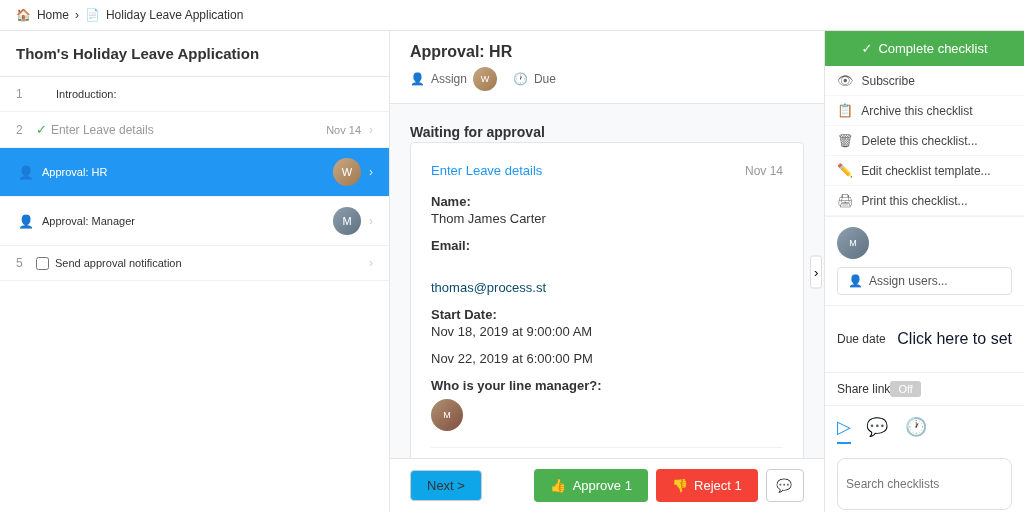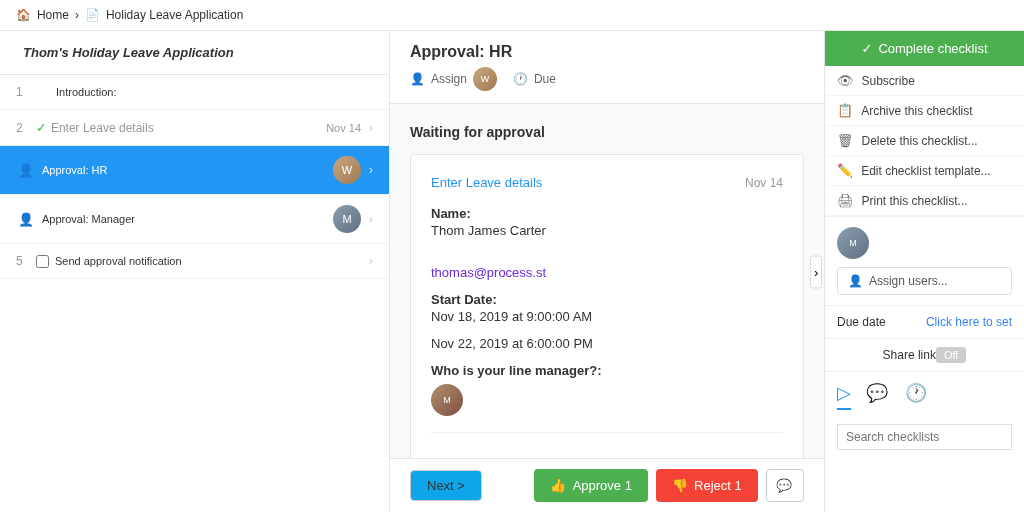--- a/index.html
+++ b/index.html
@@ -8,21 +8,21 @@
     
     .breadcrumb-bar { background: #fff; border-bottom: 1px solid #e5e5e5; padding: 8px 16px; display: flex; align-items: center; gap: 6px; font-size: 12px; color: #666; }
     .breadcrumb-bar span { color: #333; }
     .breadcrumb-chevron { color: #999; }
 
     
     .main-layout { display: flex; flex: 1; overflow: hidden; }
 
     
     .sidebar { width: 390px; background: #fff; border-right: 1px solid #e5e5e5; display: flex; flex-direction: column; overflow-y: auto; }
-    .sidebar-title { padding: 14px 23px; font-size: 13px; font-weight: 600; border-bottom: 1px solid #e5e5e5; font-style: italic; }
+    .sidebar-title { padding: 14px 16px; font-size: 15px; font-weight: 600; border-bottom: 1px solid #e5e5e5; }
 
     .sidebar-item { display: flex; align-items: center; padding: 10px 16px; border-bottom: 1px solid #f0f0f0; cursor: pointer; position: relative; }
     .sidebar-item.active { background: #2196f3; color: #fff; }
     .sidebar-item .item-num { width: 20px; font-size: 12px; color: #999; flex-shrink: 0; }
     .sidebar-item .item-icon { width: 20px; flex-shrink: 0; display: flex; align-items: center; justify-content: center; }
     .sidebar-item .item-label { flex: 1; font-size: 11px; font-weight: 500; }
     .sidebar-item.active .item-label { color: #fff; }
     .sidebar-item .item-avatar { width: 28px; height: 28px; border-radius: 50%; overflow: hidden; margin-right: 8px; }
     .sidebar-item .chevron-right { color: #ccc; font-size: 12px; }
     .sidebar-item.active .chevron-right { color: rgba(255,255,255,0.8); }
@@ -31,29 +31,29 @@
 
     
     .content-area { flex: 1; display: flex; flex-direction: column; overflow: hidden; background: #f8f9fa; }
     .content-header { background: #fff; border-bottom: 1px solid #e5e5e5; padding: 12px 20px; display: flex; align-items: center; justify-content: space-between; }
     .content-title { font-size: 16px; font-weight: 600; }
     .content-meta { display: flex; align-items: center; gap: 16px; margin-top: 6px; }
     .meta-item { display: flex; align-items: center; gap: 6px; font-size: 12px; color: #666; }
     .meta-avatar { width: 24px; height: 24px; border-radius: 50%; background: #ddd; overflow: hidden; }
 
     .content-body { flex: 1; overflow-y: auto; padding: 20px; }
-    .waiting-badge { font-size: 14px; font-weight: 600; margin-bottom: 14px; color: #333; }
+    .waiting-badge { font-size: 14px; font-weight: 600; margin-bottom: 2px; color: #333; }
 
     .approval-card { background: #fff; border: 1px solid #e5e5e5; border-radius: 4px; padding: 20px; }
     .card-link { color: #2196f3; font-weight: 500; font-size: 13px; text-decoration: none; display: flex; justify-content: space-between; align-items: center; margin-bottom: 16px; }
     .card-link .date { color: #999; font-size: 12px; }
     .field-group { margin-bottom: 12px; }
     .field-label { font-weight: 600; font-size: 13px; margin-bottom: 2px; }
     .field-value { font-size: 13px; color: #333; }
-    .field-value.email { color: #6d28d9; margin-top: 27px; }
+    .field-value.email { color: #0c4a6e; margin-top: 27px; }
     .line-manager-avatar { width: 32px; height: 32px; border-radius: 50%; background: #ddd; margin-top: 6px; overflow: hidden; }
     .card-actions { display: flex; justify-content: flex-end; gap: 8px; margin-top: 16px; padding-top: 12px; border-top: 1px solid #f0f0f0; }
 
     .content-footer { background: #fff; border-top: 1px solid #e5e5e5; padding: 10px 20px; display: flex; align-items: center; justify-content: space-between; }
     .btn-next { border: 1px solid #ccc; background: #0ea5e9; color: #333; padding: 7px 16px; border-radius: 4px; cursor: pointer; font-size: 13px; }
     .footer-actions { display: flex; gap: 8px; }
     .btn-approve-main { background: #4caf50; color: #fff; border: none; padding: 8px 16px; border-radius: 4px; cursor: pointer; font-size: 13px; display: flex; align-items: center; gap: 6px; }
     .btn-reject-main { background: #f44336; color: #fff; border: none; padding: 8px 16px; border-radius: 4px; cursor: pointer; font-size: 13px; display: flex; align-items: center; gap: 6px; }
     .btn-comment-main { background: #fff; border: 1px solid #ccc; color: #666; padding: 8px 10px; border-radius: 4px; cursor: pointer; font-size: 13px; }
 
@@ -65,31 +65,31 @@
     .checklist-options { border-bottom: 1px solid #f0f0f0; padding: 8px 12px; display: flex; align-items: center; justify-content: space-between; cursor: pointer; font-size: 12px; color: #555; }
 
     .panel-menu-item { display: flex; align-items: center; gap: 8px; padding: 7px 12px; font-size: 12px; color: #444; cursor: pointer; border-bottom: 1px solid #f5f5f5; }
     .panel-menu-icon { font-size: 13px; color: #666; }
 
     .who-working { padding: 10px 12px; border-top: 1px solid #f0f0f0; }
     .who-working-title { font-size: 12px; color: #666; margin-bottom: 8px; }
     .working-avatar { width: 32px; height: 32px; border-radius: 50%; background: #ccc; overflow: hidden; margin-bottom: 8px; }
     .assign-users-btn { border: 1px solid #e0e0e0; background: #fff; color: #555; padding: 6px 10px; border-radius: 4px; cursor: pointer; font-size: 12px; display: flex; align-items: center; gap: 6px; width: 100%; }
 
-    .due-date-row { padding: 9px 12px; border-top: 1px solid #f0f0f0; display: flex; align-items: center; justify-content: space-between; font-size: 12px; }
-    .click-here-link { color: #3b82f6; cursor: pointer; font-size: 12px; }
-
-    .share-link-row { padding: 8px 12px; border-top: 1px solid #f0f0f0; display: flex; align-items: center; justify-content: center; font-size: 12px; }
+    .due-date-row { padding: 24px 12px; border-top: 1px solid #f0f0f0; display: flex; align-items: center; justify-content: space-between; font-size: 12px; }
+    .click-here-link { color: #0f172a; cursor: pointer; font-size: 16px; }
+
+    .share-link-row { padding: 8px 12px; border-top: 1px solid #f0f0f0; display: flex; align-items: center; justify-content: flex-start; font-size: 12px; }
     .share-link-off { background: #ccc; color: #fff; padding: 2px 8px; border-radius: 3px; font-size: 11px; }
 
     .panel-tabs { display: flex; border-top: 1px solid #f0f0f0; padding: 6px 12px; gap: 16px; }
     .panel-tab { padding: 4px 0; font-size: 18px; color: #999; cursor: pointer; border-bottom: 2px solid transparent; }
     .panel-tab.active { color: #2196f3; border-bottom-color: #2196f3; }
 
-    .search-checklists { margin: 8px 12px; border: 1px solid #e0e0e0; border-radius: 0; padding: 5px 8px; font-size: 12px; width: calc(100% - 24px); color: #999; }
+    .search-checklists { margin: 8px 12px; border: 1px solid #e0e0e0; border-radius: 8px; padding: 18px 8px; font-size: 12px; width: calc(100% - 24px); color: #999; }
 
     
     .avatar-woman { width: 100%; height: 100%; background: linear-gradient(135deg, #c8a882 0%, #a07850 100%); display: flex; align-items: center; justify-content: center; color: #fff; font-size: 11px; }
     .avatar-man1 { width: 100%; height: 100%; background: linear-gradient(135deg, #8ca0b0 0%, #607080 100%); display: flex; align-items: center; justify-content: center; color: #fff; font-size: 11px; }
     .avatar-man2 { width: 100%; height: 100%; background: linear-gradient(135deg, #b09070 0%, #805040 100%); display: flex; align-items: center; justify-content: center; color: #fff; font-size: 11px; }
 
     .intro-label { font-weight: 600; font-size: 13px; }
   </style>
 </head>
 <body>
@@ -180,20 +180,21 @@
           <span>Enter Leave details</span>
           <span class="date">Nov 14</span>
         </a>
 
         <div class="field-group">
           <div class="field-label">Name:</div>
           <div class="field-value">Thom James Carter</div>
         </div>
 
         <div class="field-group">
+          <div class="field-label">Email:</div>
           <div class="field-value email">thomas@process.st</div>
         </div>
 
         <div class="field-group">
           <div class="field-label">Start Date:</div>
           <div class="field-value">Nov 18, 2019 at 9:00:00 AM</div>
         </div>
 
         <div class="field-group">
           <div class="field-value">Nov 22, 2019 at 6:00:00 PM</div>

